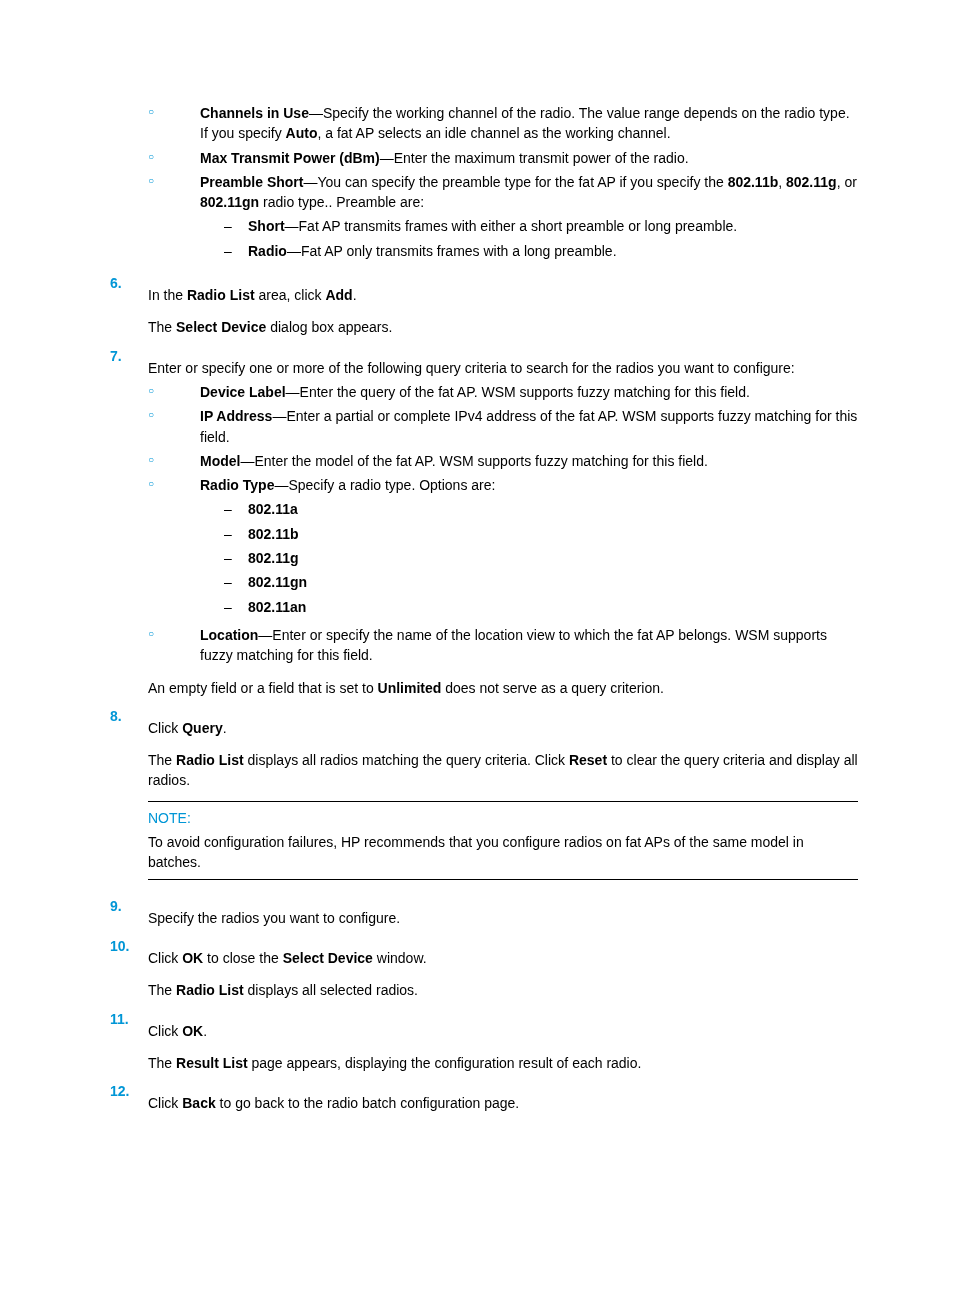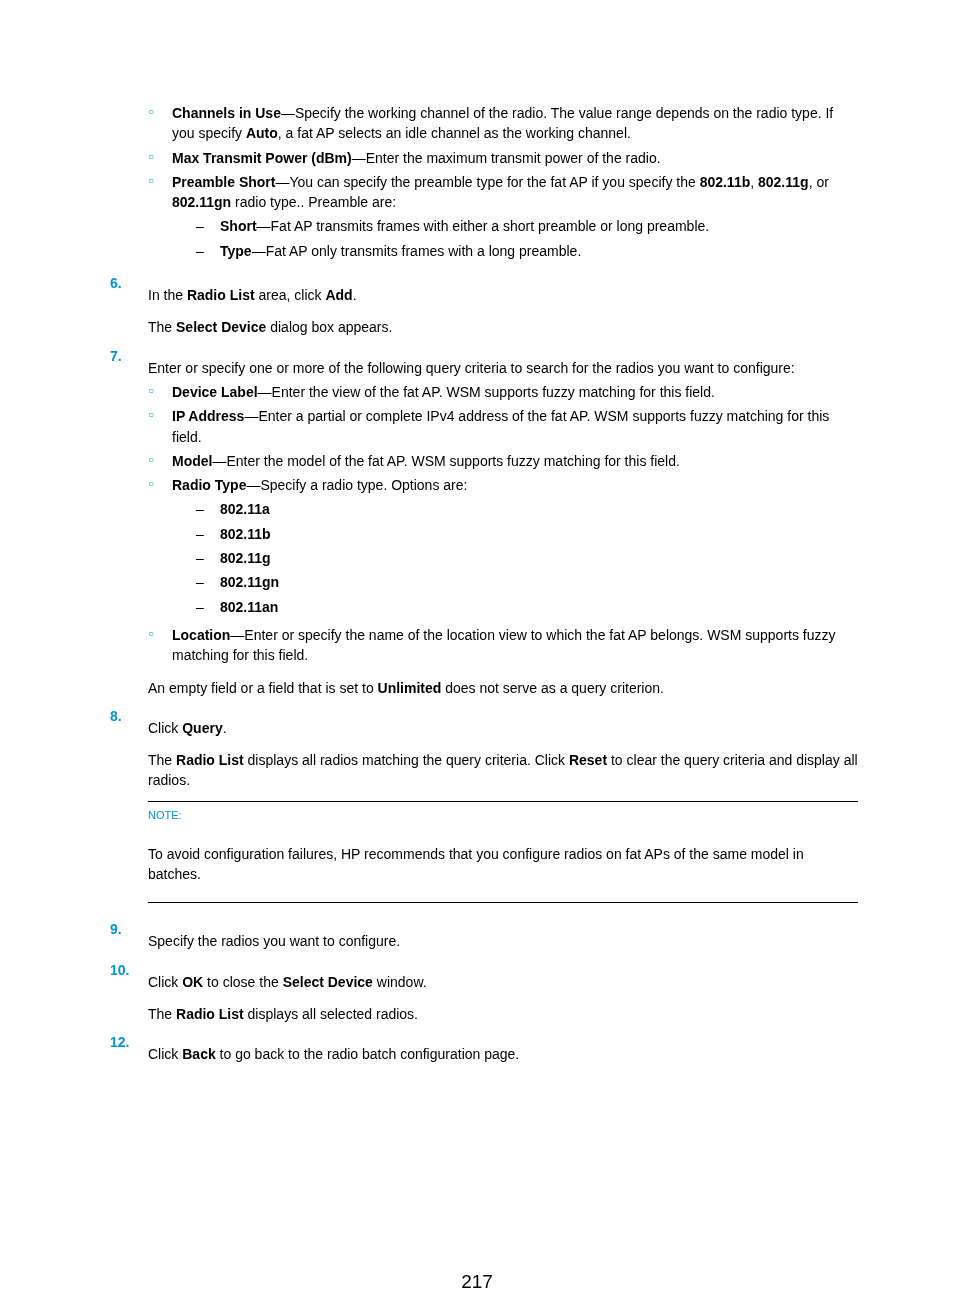--- a/index.html
+++ b/index.html
@@ -27,28 +27,28 @@
   .step-body { flex: 1; padding-left: 14px; }
   .para { margin-bottom: 4px; margin-top: 12px; }
   .sub { display: flex; margin-top: 4px; margin-bottom: 4px; }
   .sub-bullet {
     width: 24px;
     min-width: 24px;
     color: #0096d6;
     font-size: 10px;
     padding-top: 2px;
   }
-  .sub-body { flex: 1; }
+  .sub-body { flex: 1; margin-left: 28px; }
   .subsub { display: flex; margin-top: 4px; margin-bottom: 4px; padding-left: 24px; }
   .subsub-bullet { width: 24px; min-width: 24px; color: #000; }
   .subsub-body { flex: 1; }
   b { font-weight: bold; }
   .note-sep-top { border-top: 1px solid #000; margin-top: 10px; }
-  .note-label { color: #0096d6; font-size: 11px; margin-top: 6px; margin-bottom: 20px; }
-  .note-sep-bottom { border-bottom: 1px solid #000; padding-bottom: 18px; margin-bottom: 12px; }
+  .note-label { color: #0096d6; font-size: 14px; margin-top: 6px; margin-bottom: 4px; }
+  .note-sep-bottom { border-bottom: 1px solid #000; padding-bottom: 6px; margin-bottom: 12px; }
   .page-num { text-align: center; font-size: 19px; margin-top: 200px; }
 </style>
 </head>
 <body>
 
 <div class="page">
 
   <div class="step">
     <div class="step-num"></div>
     <div class="step-body">
@@ -71,21 +71,21 @@
         <div class="sub-bullet">○</div>
         <div class="sub-body">
           <b>Preamble Short</b><span>—You can specify the preamble type for the fat AP if you specify the </span><b>802.11b</b><span>, </span><b>802.11g</b><span>, or </span><b>802.11gn</b><span> radio type.. Preamble are:</span>
 
           <div class="subsub">
             <div class="subsub-bullet">–</div>
             <div class="subsub-body"><b>Short</b><span>—Fat AP transmits frames with either a short preamble or long preamble.</span></div>
           </div>
           <div class="subsub">
             <div class="subsub-bullet">–</div>
-            <div class="subsub-body"><b>Type</b><span>—Fat AP only transmits frames with a long preamble.</span></div>
+            <div class="subsub-body"><b>Radio</b><span>—Fat AP only transmits frames with a long preamble.</span></div>
           </div>
         </div>
       </div>
 
     </div>
   </div>
 
   <div class="step">
     <div class="step-num">6.</div>
     <div class="step-body">
@@ -94,21 +94,21 @@
     </div>
   </div>
 
   <div class="step">
     <div class="step-num">7.</div>
     <div class="step-body">
       <div class="para">Enter or specify one or more of the following query criteria to search for the radios you want to configure:</div>
 
       <div class="sub">
         <div class="sub-bullet">○</div>
-        <div class="sub-body"><b>Device Label</b><span>—Enter the view of the fat AP. WSM supports fuzzy matching for this field.</span></div>
+        <div class="sub-body"><b>Device Label</b><span>—Enter the query of the fat AP. WSM supports fuzzy matching for this field.</span></div>
       </div>
       <div class="sub">
         <div class="sub-bullet">○</div>
         <div class="sub-body"><b>IP Address</b><span>—Enter a partial or complete IPv4 address of the fat AP. WSM supports fuzzy matching for this field.</span></div>
       </div>
       <div class="sub">
         <div class="sub-bullet">○</div>
         <div class="sub-body"><b>Model</b><span>—Enter the model of the fat AP. WSM supports fuzzy matching for this field.</span></div>
       </div>
       <div class="sub">
@@ -167,20 +167,27 @@
   </div>
 
   <div class="step">
     <div class="step-num">10.</div>
     <div class="step-body">
       <div class="para"><span>Click </span><b>OK</b><span> to close the </span><b>Select Device</b><span> window.</span></div>
       <div class="para"><span>The </span><b>Radio List</b><span> displays all selected radios.</span></div>
     </div>
   </div>
 
+  <div class="step">
+    <div class="step-num">11.</div>
+    <div class="step-body">
+      <div class="para"><span>Click </span><b>OK</b><span>.</span></div>
+      <div class="para"><span>The </span><b>Result List</b><span> page appears, displaying the configuration result of each radio.</span></div>
+    </div>
+  </div>
 
   <div class="step">
     <div class="step-num">12.</div>
     <div class="step-body">
       <div class="para"><span>Click </span><b>Back</b><span> to go back to the radio batch configuration page.</span></div>
     </div>
   </div>
 
   <div class="page-num">217</div>
 </div>

